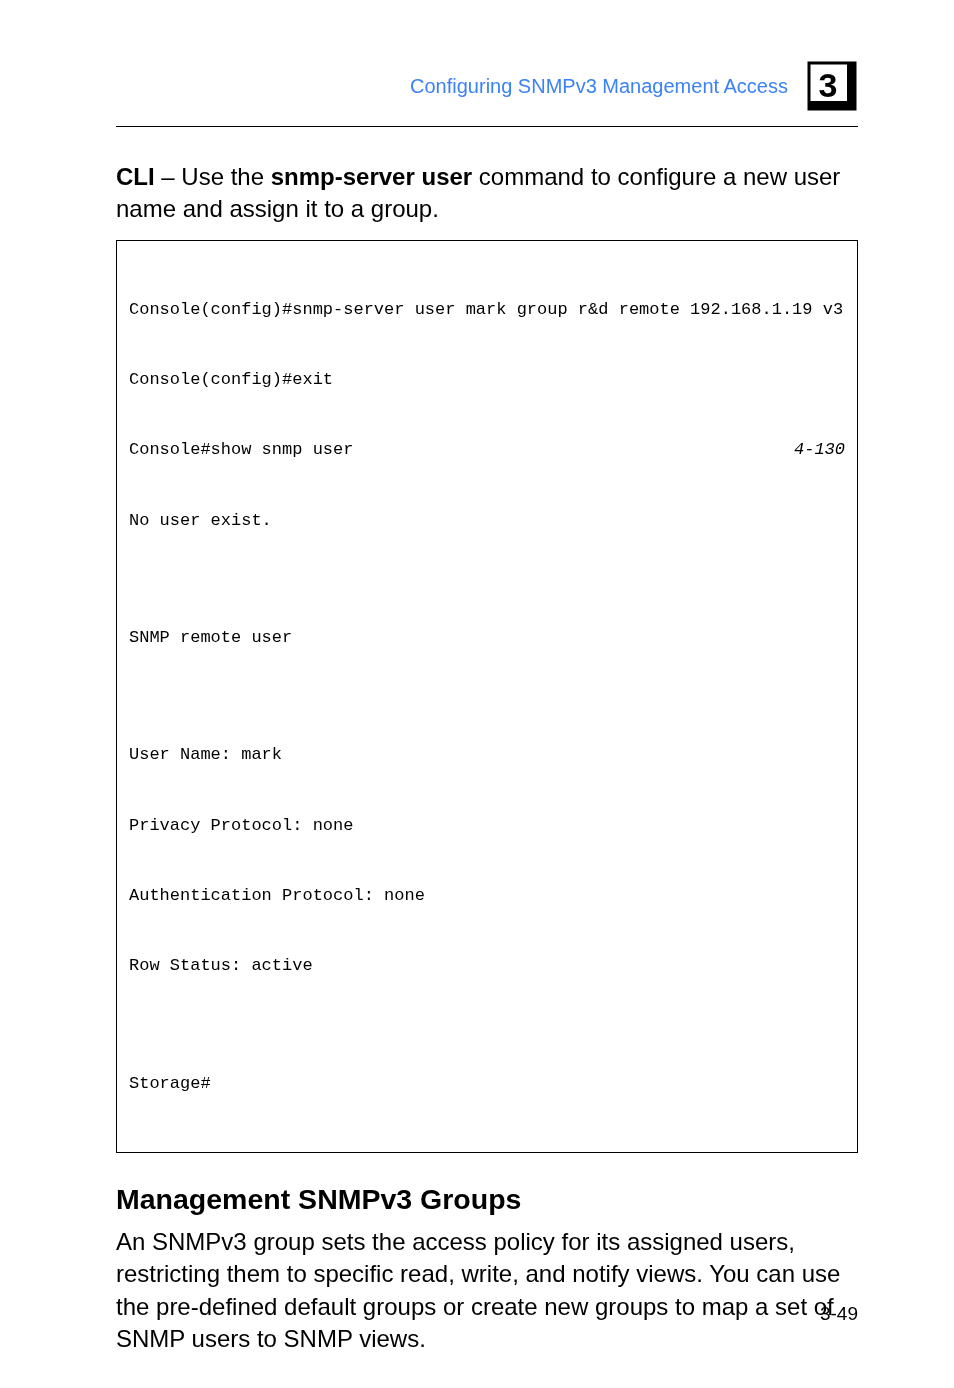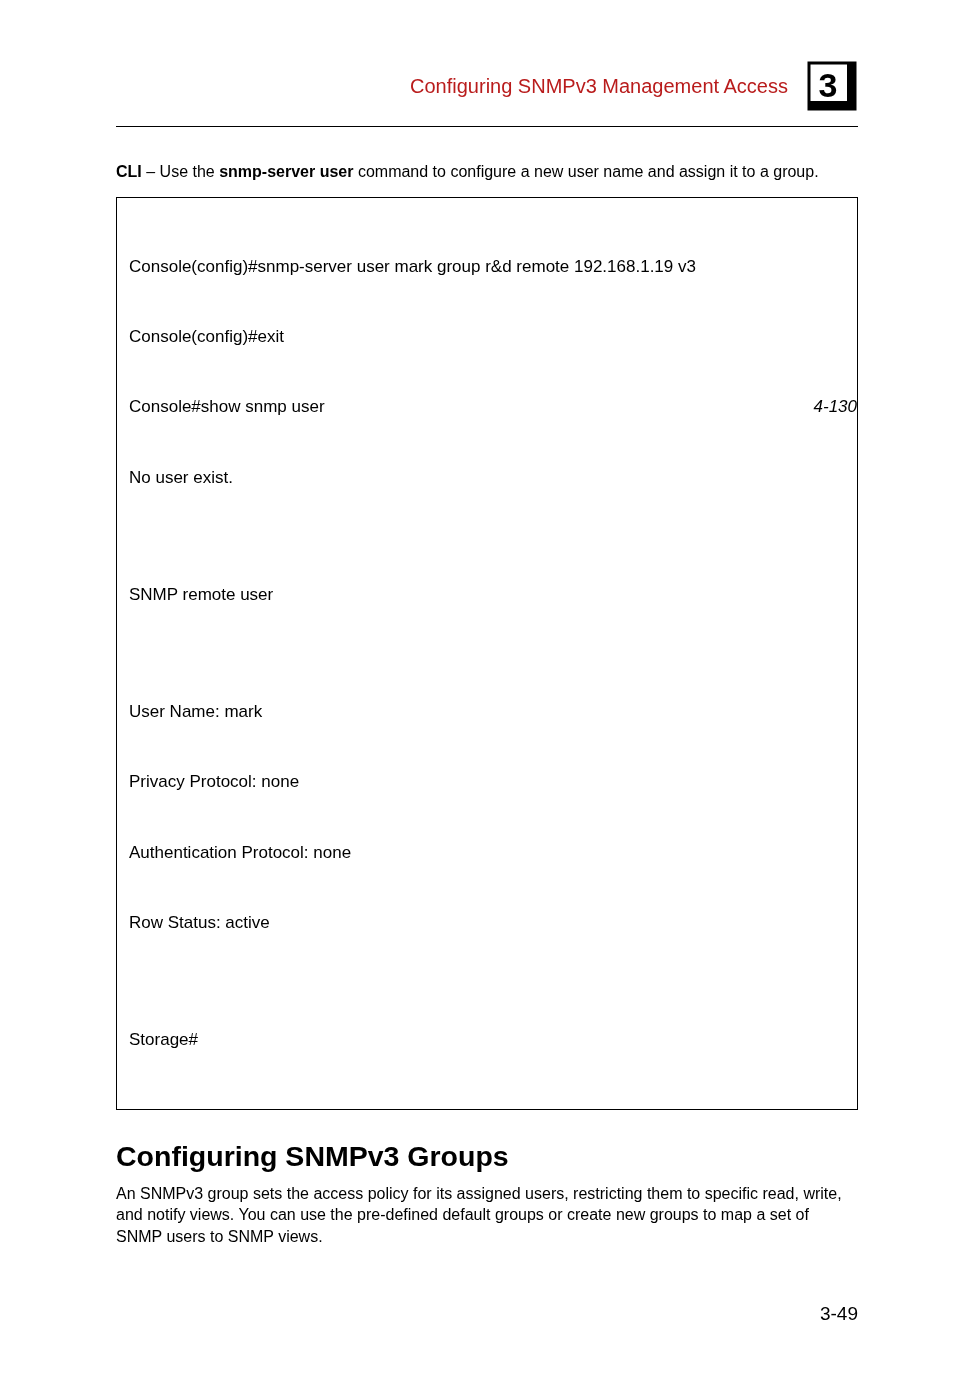--- a/index.html
+++ b/index.html
@@ -21,46 +21,46 @@
   }
   .running-header {
     display: flex;
     justify-content: flex-end;
     align-items: center;
     gap: 18px;
     margin-bottom: 14px;
   }
   .running-title {
     font-size: 20px;
-    color: #b91c1c;
+    color: #3b82f6;
     text-align: right;
   }
   .chapter-badge {
     width: 52px;
     height: 52px;
     display: flex;
     align-items: center;
     justify-content: center;
   }
   .chapter-badge svg { display: block; }
   .rule-thin {
     border: 0;
     border-top: 1.5px solid #000;
     margin: 0 0 34px 0;
   }
   .body-text {
-    font-size: 16px;
+    font-size: 24px;
     line-height: 1.35;
     margin: 0 0 14px 0;
   }
   .bold { font-weight: bold; }
   .code-box {
     border: 1.2px solid #000;
-    padding: 10px 0 10px 12px;
-    font-family: Liberation Sans, sans-serif;
+    padding: 10px 12px 10px 12px;
+    font-family: Liberation Mono, monospace;
     font-size: 17px;
     line-height: 1.38;
     white-space: pre;
     overflow: hidden;
   }
   .code-line {
     display: flex;
     justify-content: space-between;
   }
   .code-left { white-space: pre; }
@@ -109,18 +109,18 @@
     <div class="code-line"><span class="code-left">SNMP remote user</span><span class="code-right"></span></div>
     <div class="code-line"><span class="code-right"></span></div>
     <div class="code-line"><span class="code-left">User Name: mark</span><span class="code-right"></span></div>
     <div class="code-line"><span class="code-left">Privacy Protocol: none</span><span class="code-right"></span></div>
     <div class="code-line"><span class="code-left">Authentication Protocol: none</span><span class="code-right"></span></div>
     <div class="code-line"><span class="code-left">Row Status: active</span><span class="code-right"></span></div>
     <div class="code-line"><span class="code-left"></span><span class="code-right"></span></div>
     <div class="code-line"><span class="code-left">Storage#</span><span class="code-right"></span></div>
   </div>
 
-  <h2 class="section">Configuring SNMPv3 Groups</h2>
+  <h2 class="section">Management SNMPv3 Groups</h2>
 
   <p class="body-text">An SNMPv3 group sets the access policy for its assigned users, restricting them to specific read, write, and notify views. You can use the pre-defined default groups or create new groups to map a set of SNMP users to SNMP views.</p>
 
   <div class="page-number">3-49</div>
 </div>
 
 </body></html>

